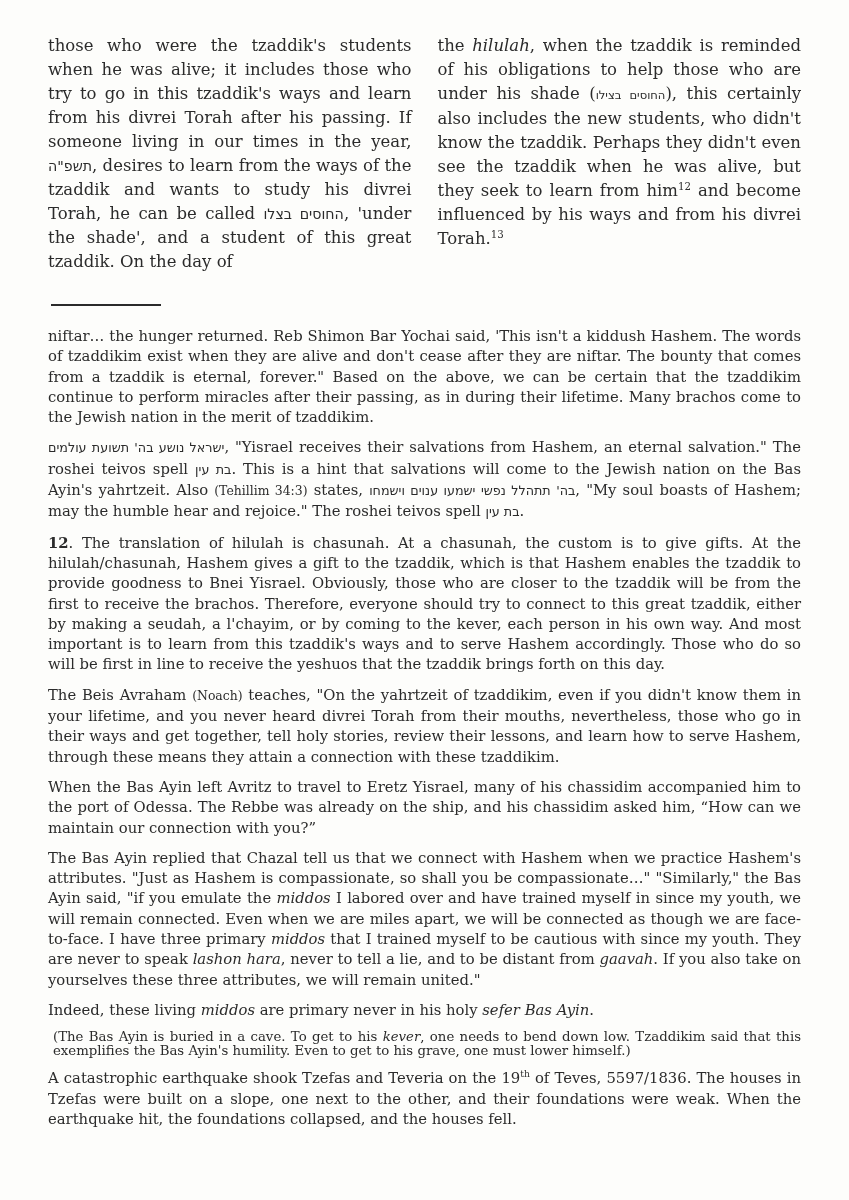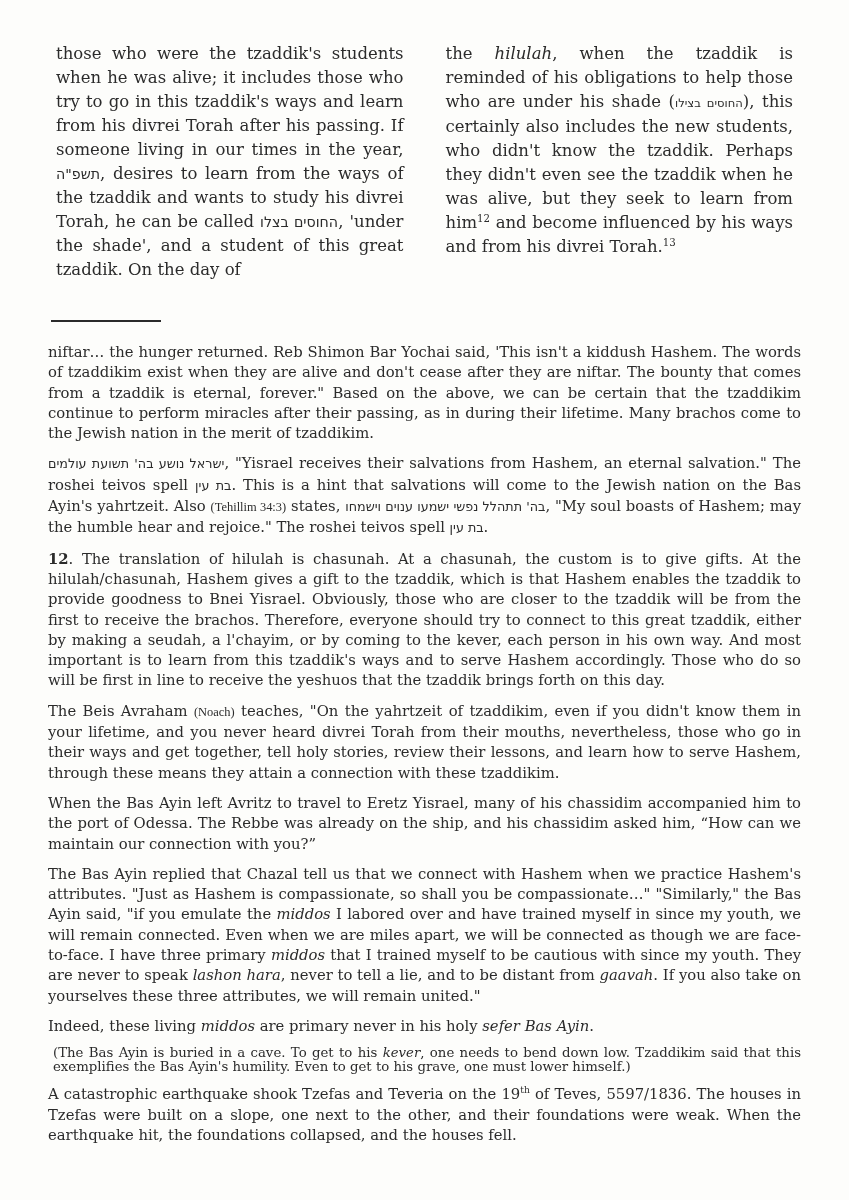--- a/index.html
+++ b/index.html
@@ -37,21 +37,21 @@
   .columns {
     display: flex;
     gap: 26px;
   }
   .col {
     flex: 1 1 0;
     text-align: justify;
     font-size: 16.5px;
     line-height: 24px;
   }
-  .col p { margin: 8px; }
+  .col p { margin: 0; }
   
   .footnote-sep {
     width: 110px;
     height: 0;
     border: none;
     border-top: 2px solid #2b2b2b;
     margin: 30px 0 20px 3px;
   }
   
   .footnotes {
@@ -61,21 +61,21 @@
   }
   .footnotes p { margin: 0 0 10px 0; }
   .footnotes p.paren-note {
     font-size: 13.3px;
     line-height: 14px;
     padding-left: 5px;
   }
   
   .italic { font-style: italic; }
   .bold { font-weight: bold; }
-  .small { font-size: 0.84em; font-family: Liberation Serif, serif; }
+  .small { font-size: 0.84em; }
   .hebrew {
     font-family: "DejaVu Sans", sans-serif;
     font-size: 0.86em;
     unicode-bidi: embed;
   }
   .hebrew-small {
     font-family: "DejaVu Sans", sans-serif;
     font-size: 0.70em;
     unicode-bidi: embed;
   }

